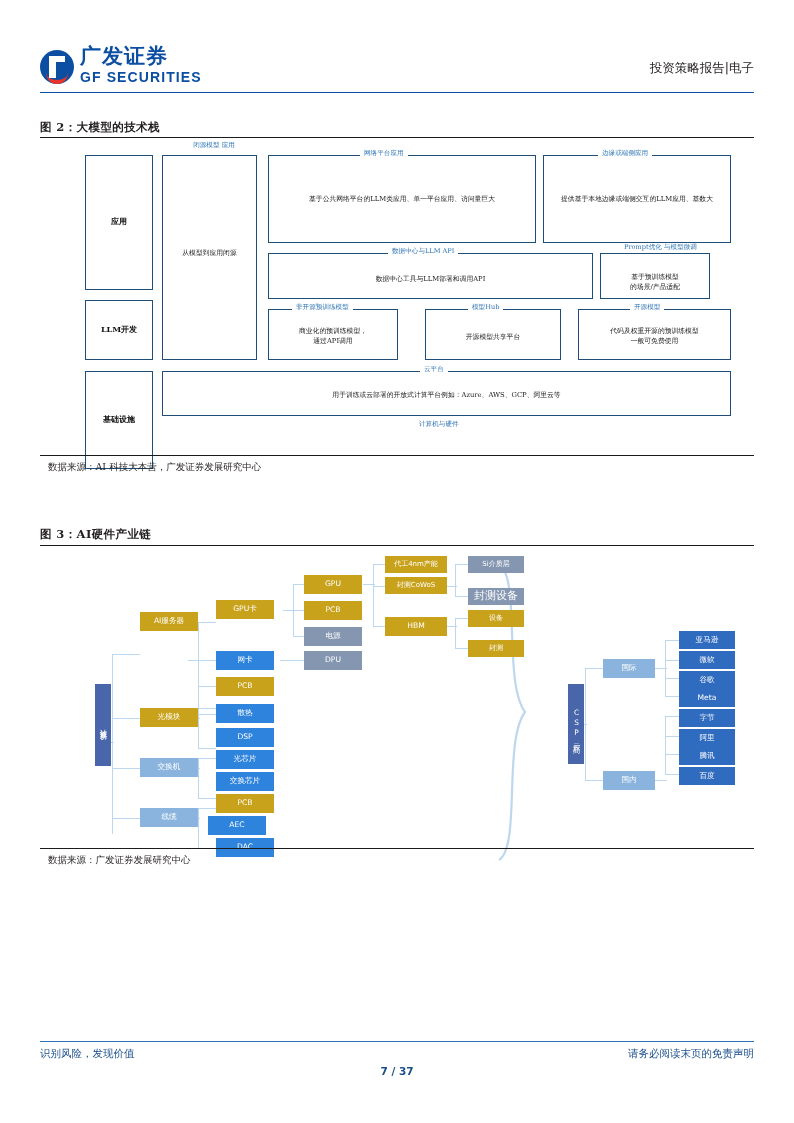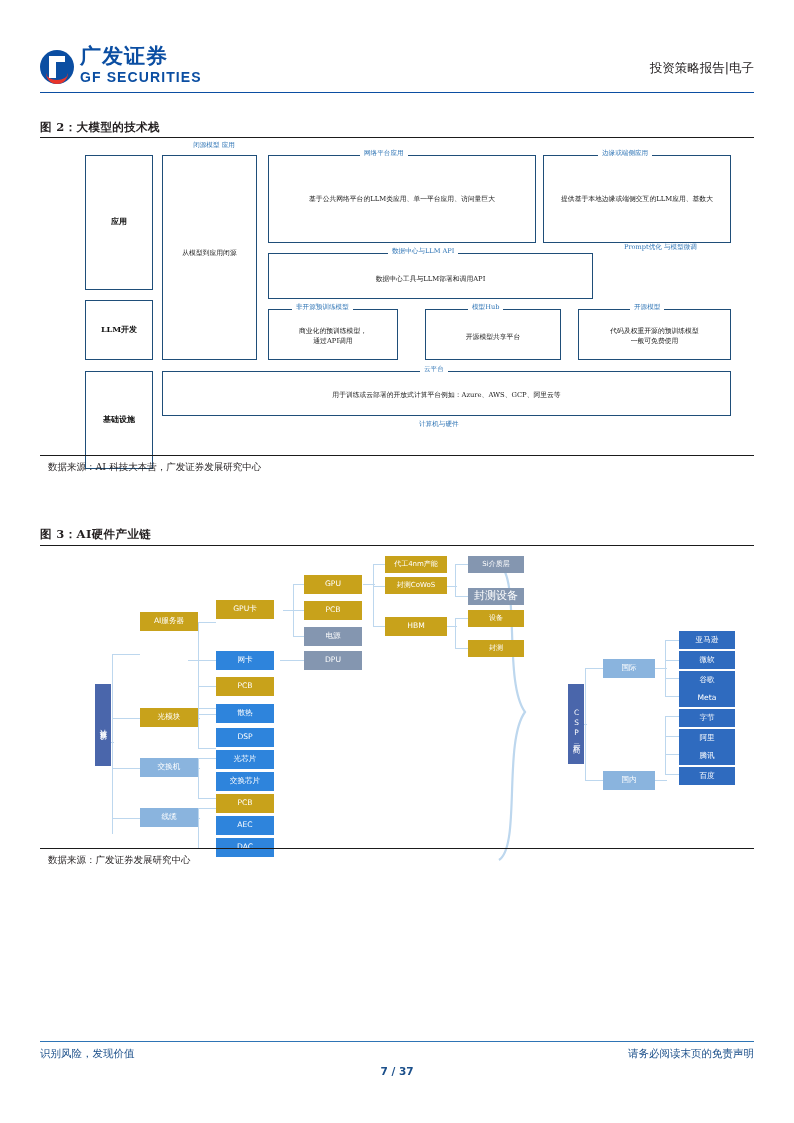--- a/index.html
+++ b/index.html
@@ -128,20 +128,24 @@
     <div class="f2box" style="left:503px;top:12px;width:188px;height:88px;">
       <div class="f2body" style="top:38px">提供基于本地边缘或端侧交互的LLM应用、基数大</div>
     </div>
     <div class="f2label" style="left:558px;top:6px;">边缘或端侧应用</div>
 
     <div class="f2box" style="left:228px;top:110px;width:325px;height:46px;">
       <div class="f2body" style="top:20px">数据中心工具与LLM部署和调用API</div>
     </div>
     <div class="f2label" style="left:348px;top:104px;">数据中心与LLM API</div>
 
+    <div class="f2box" style="left:560px;top:110px;width:110px;height:46px;">
+      <div class="f2body" style="top:18px">基于预训练模型
+的场景/产品适配</div>
+    </div>
     <div class="f2label" style="left:580px;top:100px;width:70px;">Prompt优化
 与模型微调</div>
 
     <div class="f2box" style="left:228px;top:166px;width:130px;height:51px;">
       <div class="f2body" style="top:16px">商业化的预训练模型，
 通过API调用</div>
     </div>
     <div class="f2label" style="left:252px;top:160px;text-align:right;">非开源预训练模型</div>
 
     <div class="f2box" style="left:385px;top:166px;width:136px;height:51px;">
@@ -258,21 +262,21 @@
     <div class="n blue" style="left:176px;top:95px;width:58px;height:19px;">网卡</div>
     <div class="n gold" style="left:176px;top:121px;width:58px;height:19px;">PCB</div>
     <div class="n blue" style="left:176px;top:148px;width:58px;height:19px;">散热</div>
 
     <div class="n blue" style="left:176px;top:172px;width:58px;height:19px;">DSP</div>
     <div class="n blue" style="left:176px;top:194px;width:58px;height:19px;">光芯片</div>
 
     <div class="n blue" style="left:176px;top:216px;width:58px;height:19px;">交换芯片</div>
     <div class="n gold" style="left:176px;top:238px;width:58px;height:19px;">PCB</div>
 
-    <div class="n blue" style="left:176px;top:260px;width:58px;height:19px;">AEC</div>
+    <div class="n blue" style="left:168px;top:260px;width:58px;height:19px;">AEC</div>
     <div class="n blue" style="left:176px;top:282px;width:58px;height:19px;">DAC</div>
 
     <div class="n gold" style="left:264px;top:19px;width:58px;height:19px;">GPU</div>
     <div class="n gold" style="left:264px;top:45px;width:58px;height:19px;">PCB</div>
     <div class="n gray" style="left:264px;top:71px;width:58px;height:19px;">电源</div>
     <div class="n gray" style="left:264px;top:95px;width:58px;height:19px;">DPU</div>
 
     <div class="n gold" style="left:345px;top:0px;width:62px;height:17px;font-size:7px;">代工4nm产能</div>
     <div class="n gold" style="left:345px;top:21px;width:62px;height:17px;font-size:7px;">封测CoWoS</div>
     <div class="n gold" style="left:345px;top:61px;width:62px;height:19px;">HBM</div>

